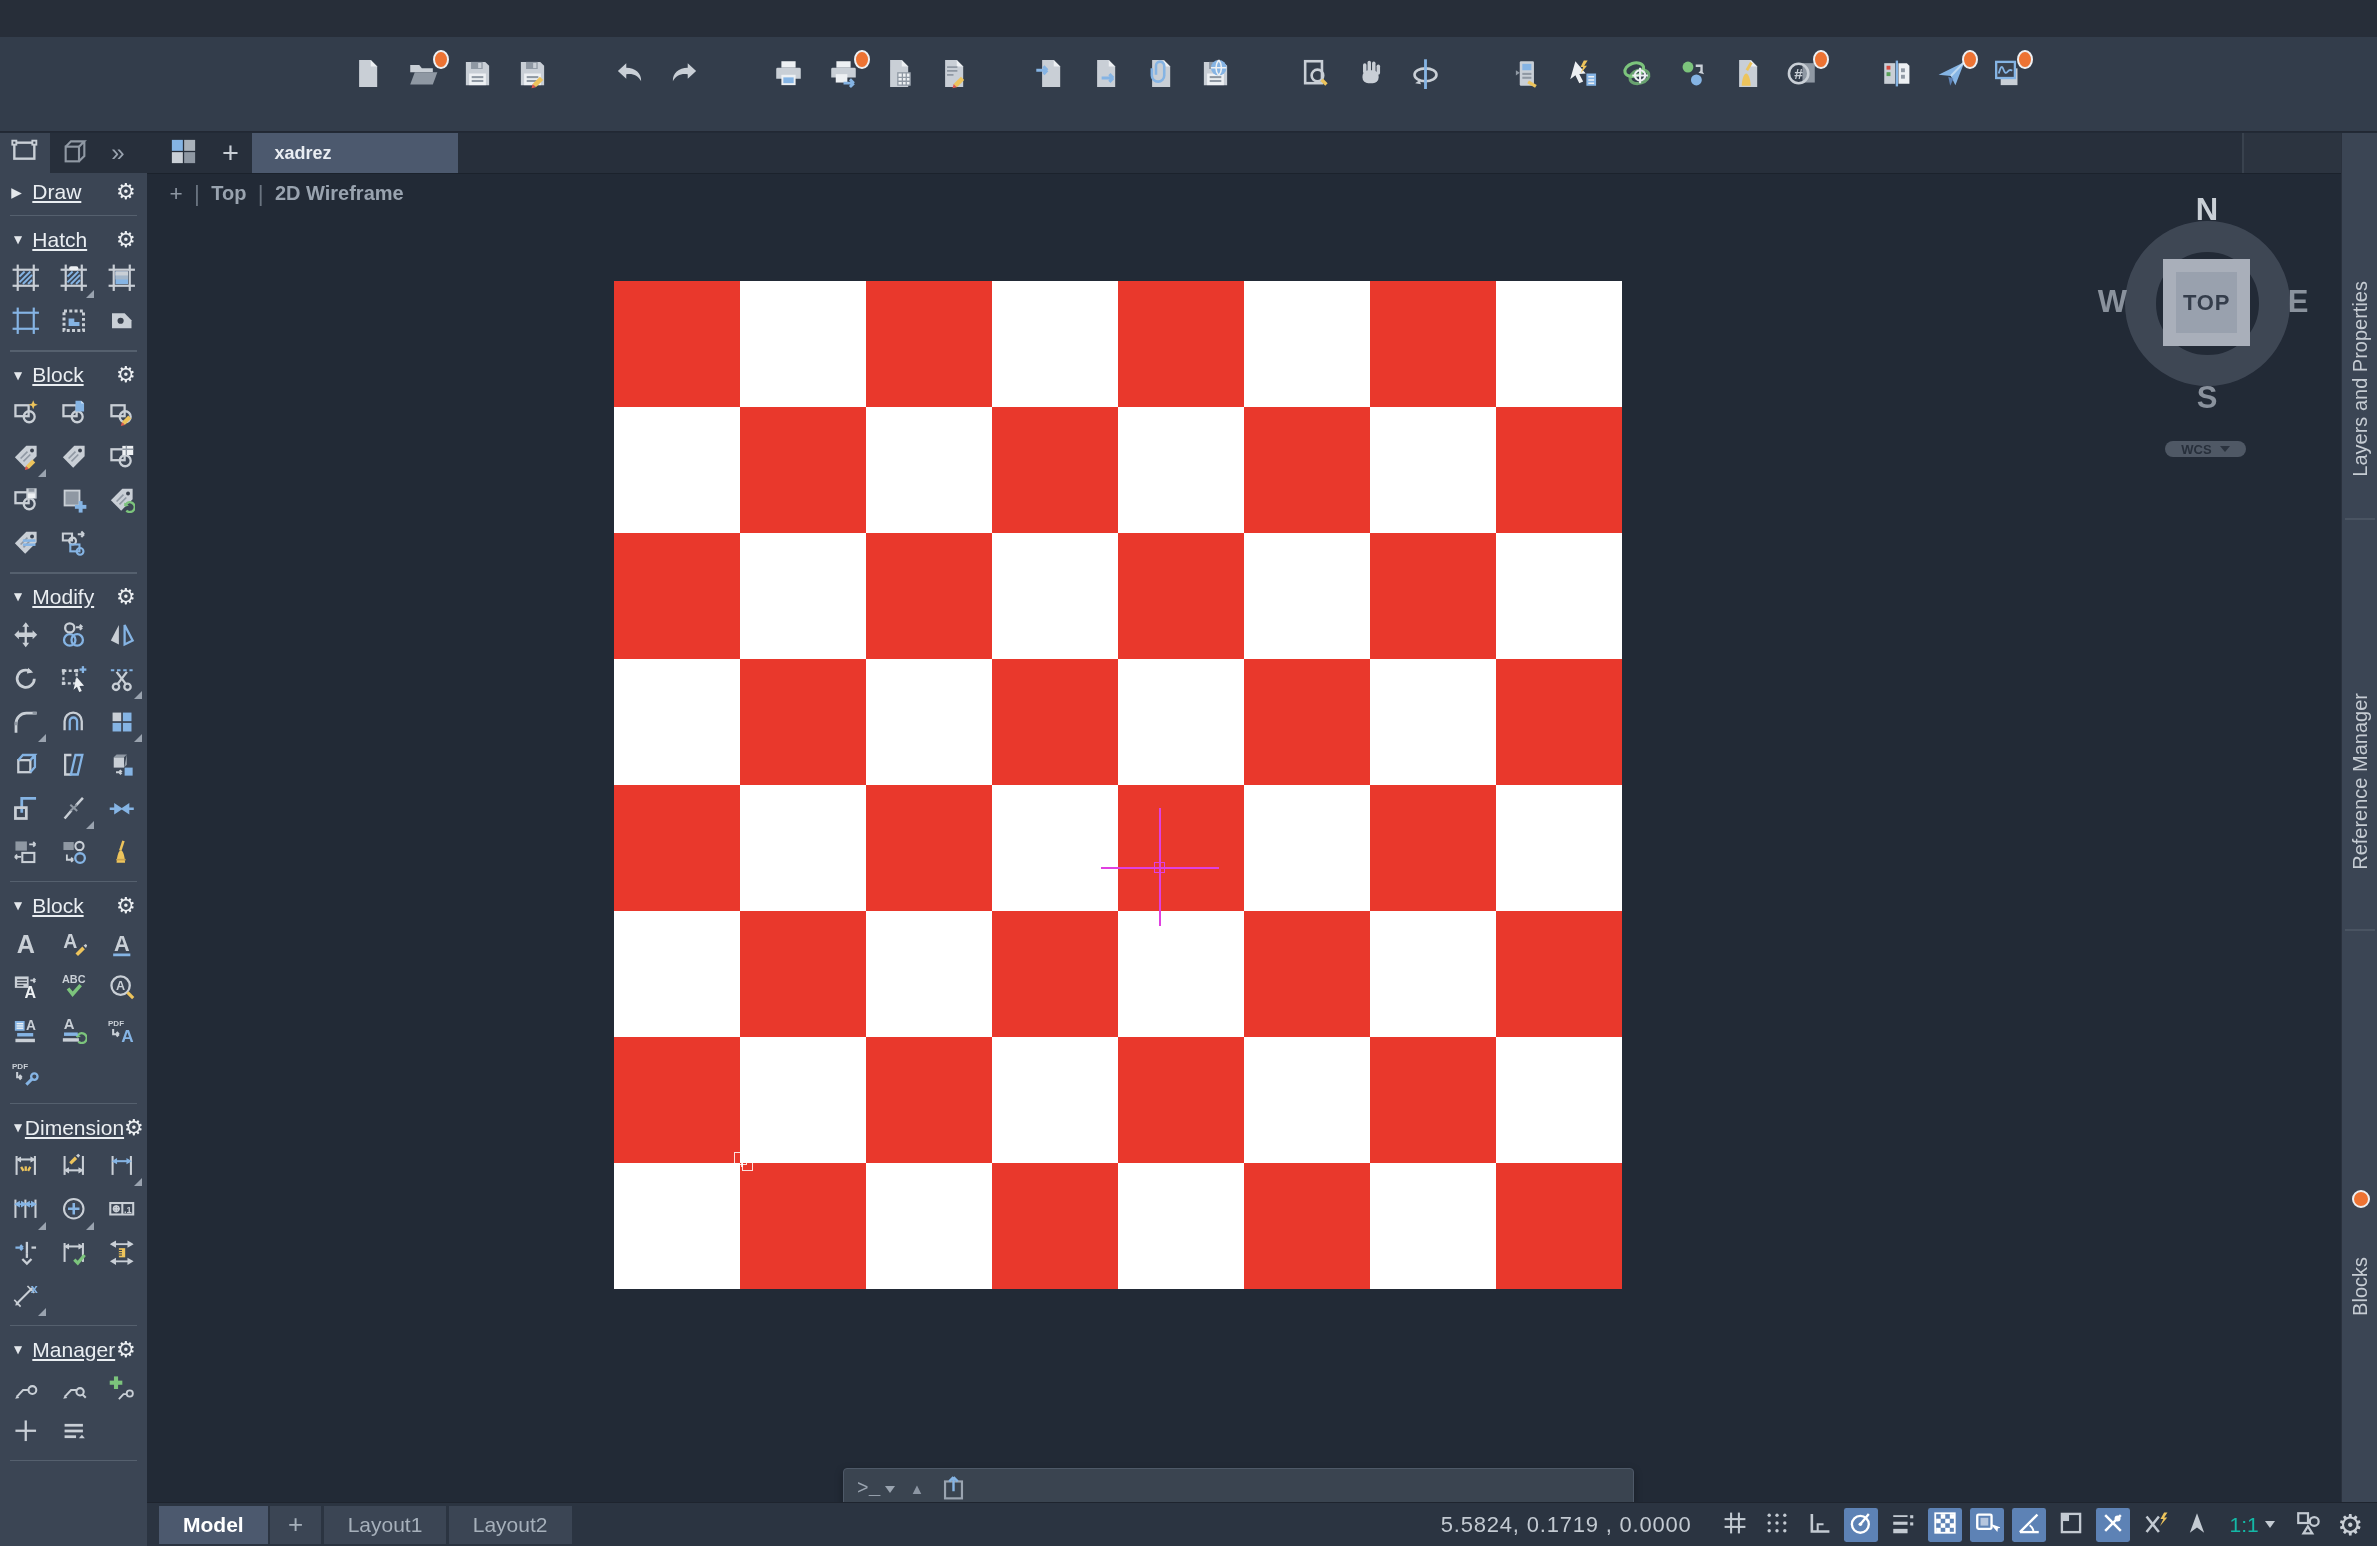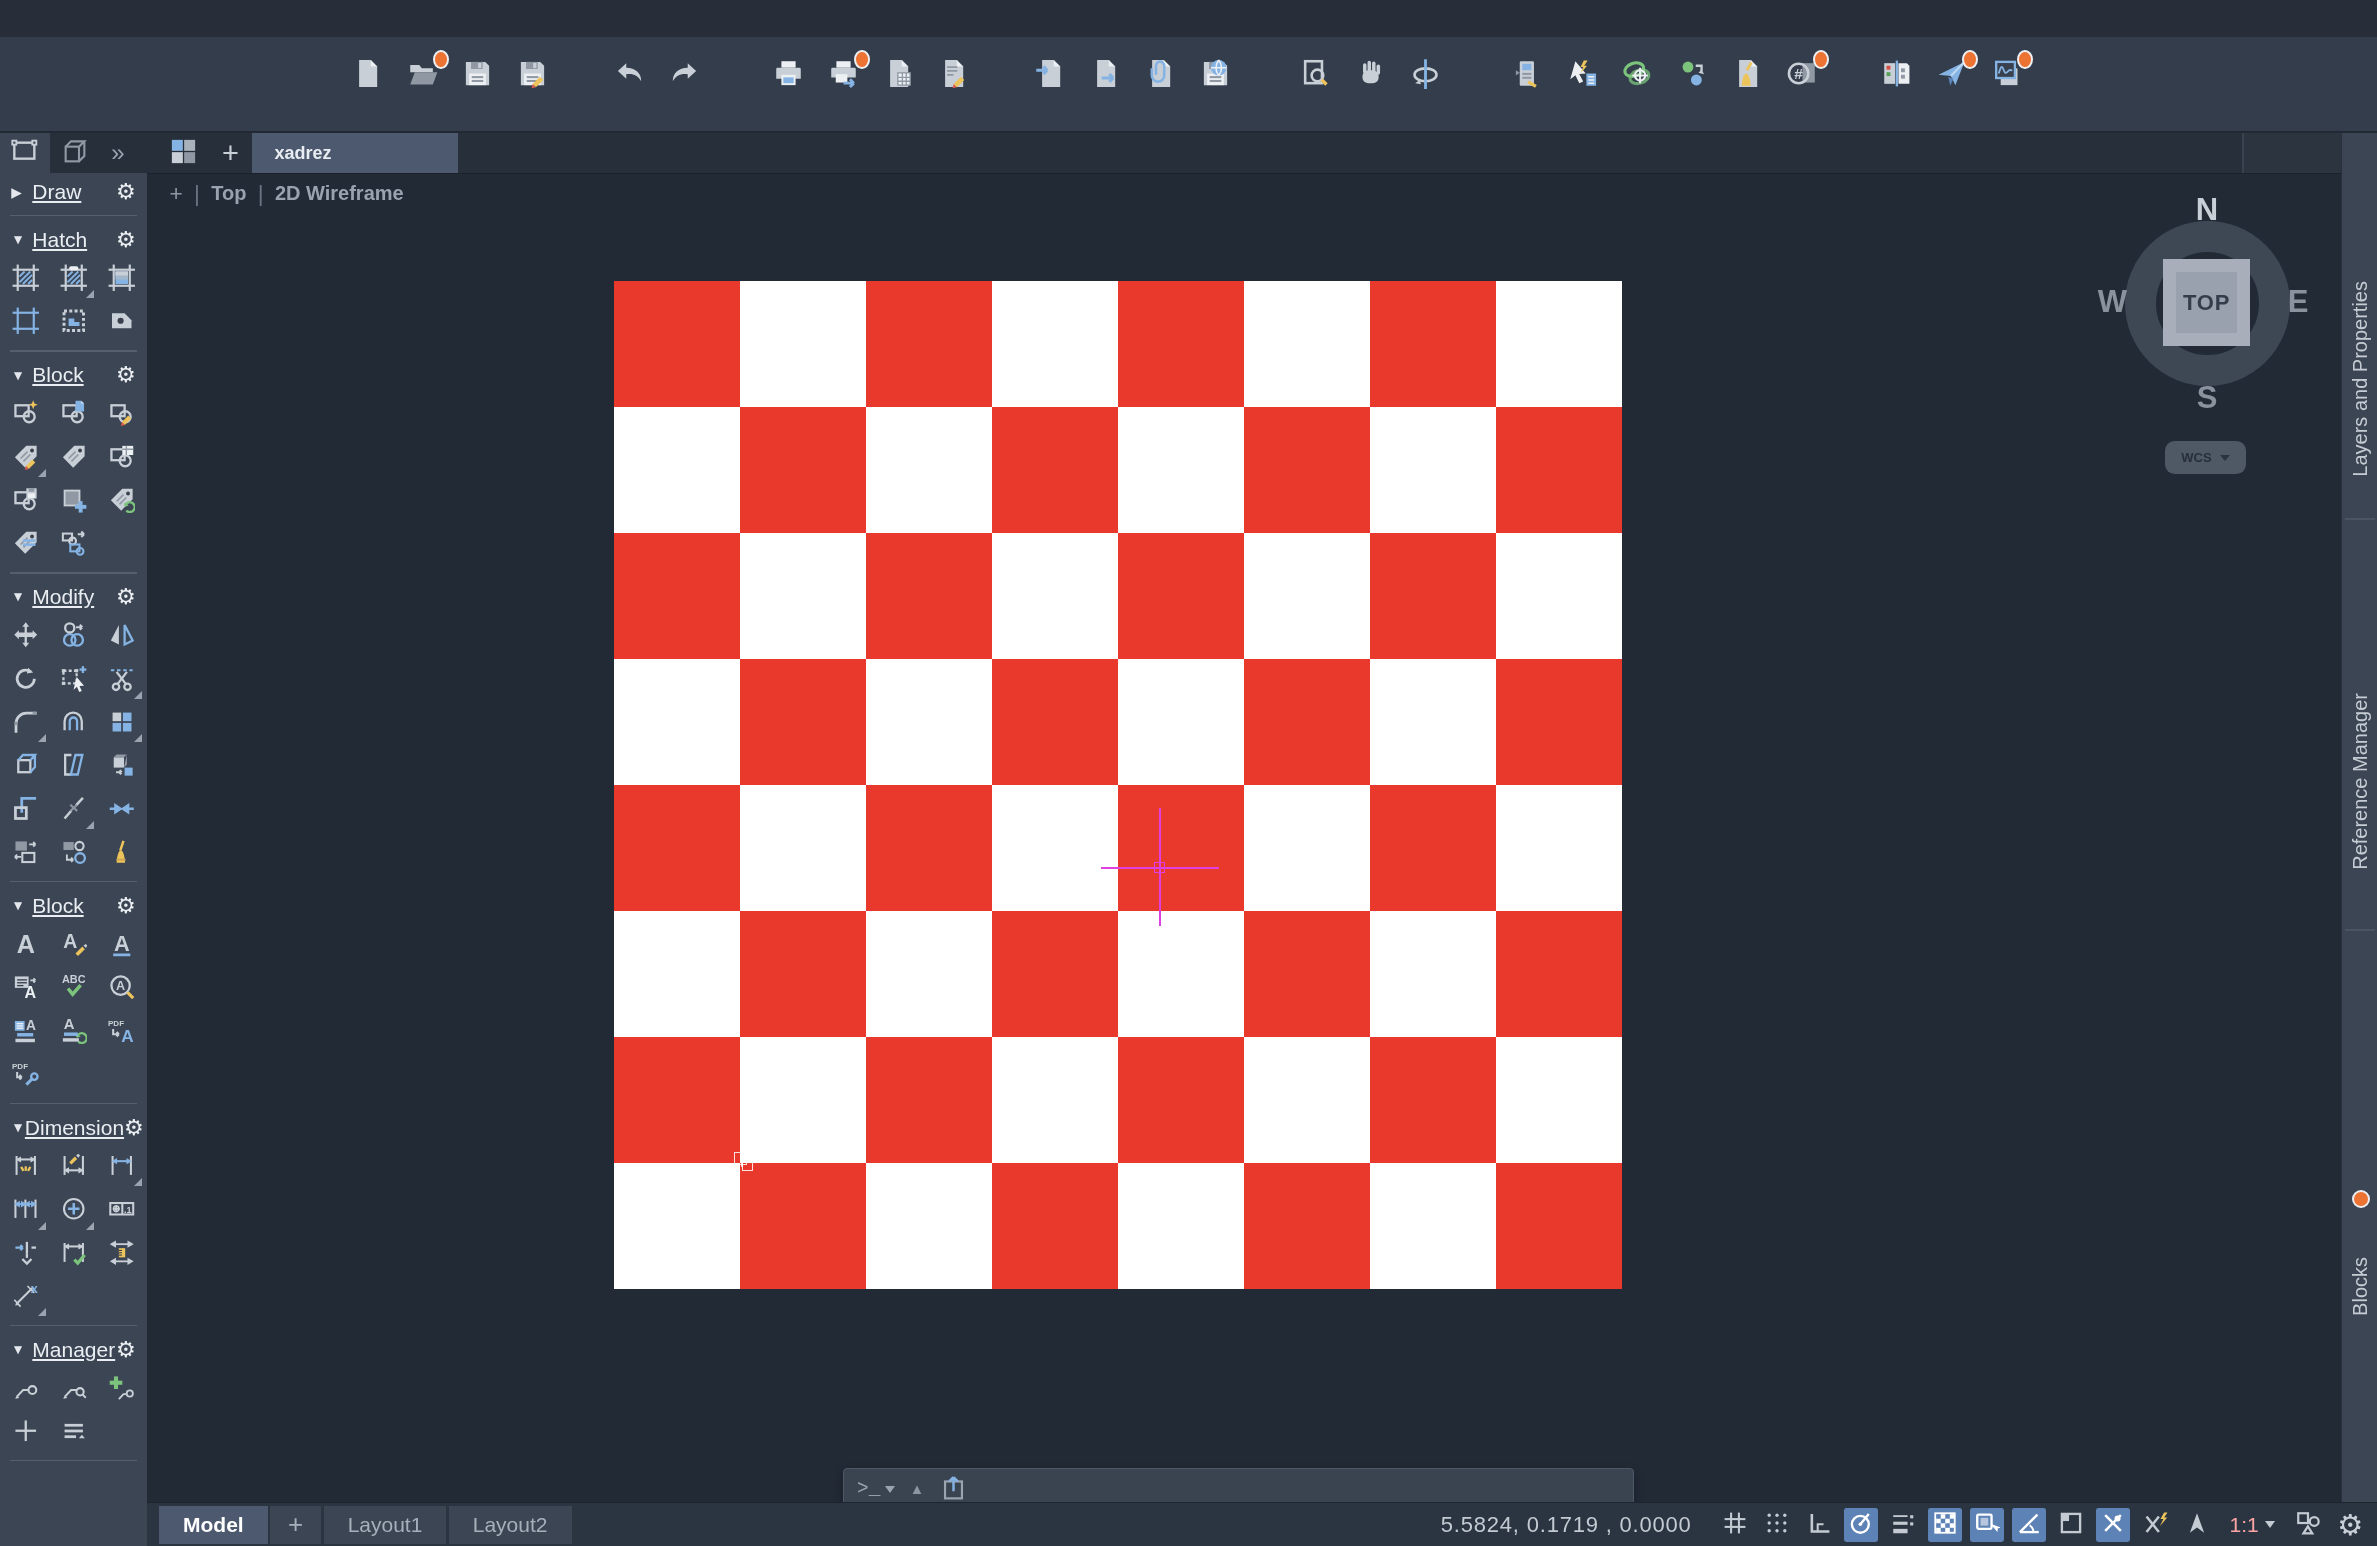--- a/index.html
+++ b/index.html
@@ -67,21 +67,21 @@
              border:31px solid rgba(97,107,122,.45); }
   .vc-l { position:absolute; font-weight:bold; font-size:31px; color:#8A929D; transform:translate(-50%,-50%); }
   #vc-n { left:101px; top:8px; color:#C9CFD6; }
   #vc-s { left:101px; top:196px; }
   #vc-w { left:6.5px; top:100px; }
   #vc-e { left:192px; top:100px; }
   #vc-face { position:absolute; left:57px; top:57px; width:87px; height:87px; background:#A9AFBA;
              display:flex; align-items:center; justify-content:center; cursor:pointer; }
   #vc-face-in { width:61px; height:61px; background:#99A1AE; display:flex; align-items:center; justify-content:center;
                 color:#343D4B; font-weight:bold; font-size:22px; letter-spacing:0.8px; }
-  #wcs { position:absolute; left:2018px; top:267px; width:81px; height:33px; border-radius:9.7px; background:#4F5865;
+  #wcs { position:absolute; left:2018px; top:267px; width:81px; height:16px; border-radius:9.7px; background:#4F5865;
          display:flex; align-items:center; justify-content:center; gap:8px;
          color:#272F3B; font-size:13px; font-weight:bold; cursor:pointer; }
   #wcs .tri { width:0; height:0; border-left:5.7px solid transparent; border-right:5.7px solid transparent; border-top:6.5px solid #2B333F; }
 
   
   #rstrip { position:absolute; right:0; top:133px; width:36px; height:1369px; background:#3B4554; border-left:1.6px solid #2A313D; }
   .rtab { position:absolute; left:0; width:36px; display:flex; justify-content:center; cursor:pointer; }
   .rtab span { writing-mode:vertical-rl; transform:rotate(180deg); color:#C6CCD3; font-size:20px; white-space:nowrap; }
   .rdiv { position:absolute; left:3.2px; width:30px; height:1.6px; background:#4A5462; }
   .rbdg { position:absolute; width:18px; height:18px; border-radius:50%; background:#ED7333; border:2.4px solid #EDEFF2; }
@@ -101,21 +101,21 @@
   #statusbar { position:absolute; left:147px; top:1502px; width:2230px; height:44px; background:#2B3441;
                display:flex; align-items:center; border-top:1.6px solid #1E242E; }
   .ltab { height:38px; margin-top:0; display:flex; align-items:center; padding:0 24px; font-size:21px;
           background:#3B4554; color:#A6B0BB; margin-right:2.4px; cursor:pointer; }
   .ltab.active { background:#4C596E; color:#FFFFFF; font-weight:bold; }
   .ltab.plus { padding:0 18px; font-size:26px; font-weight:300; }
   #sb-right { margin-left:auto; display:flex; align-items:center; gap:8px; padding-right:9.7px; }
   #coords { color:#C3CAD2; font-size:22px; margin-right:18px; letter-spacing:0.8px; }
   .stic { width:34px; height:34px; border-radius:2.4px; display:flex; align-items:center; justify-content:center; cursor:pointer; }
   .stic.on { background:#5D82B5; }
-  #sb-scale { color:#fca5a5; font-size:21px; display:flex; align-items:center; gap:6.5px; padding:0 8px; cursor:pointer; }
+  #sb-scale { color:#14b8a6; font-size:21px; display:flex; align-items:center; gap:6.5px; padding:0 8px; cursor:pointer; }
   #sb-scale .tri { width:0; height:0; border-left:5.7px solid transparent; border-right:5.7px solid transparent; border-top:7.3px solid #C3CAD2; }
   .gear-txt { color:#C9CFD6; font-size:29px; }
 </style>
 </head>
 <body>
 
 <div id="app">
 
   <div id="titlebar"></div>
 

